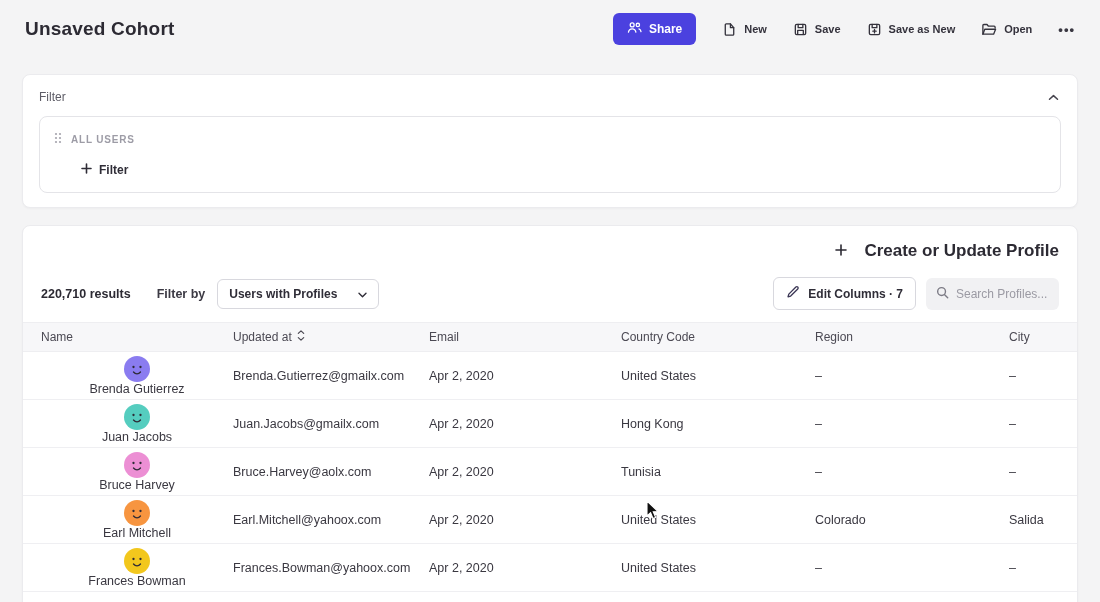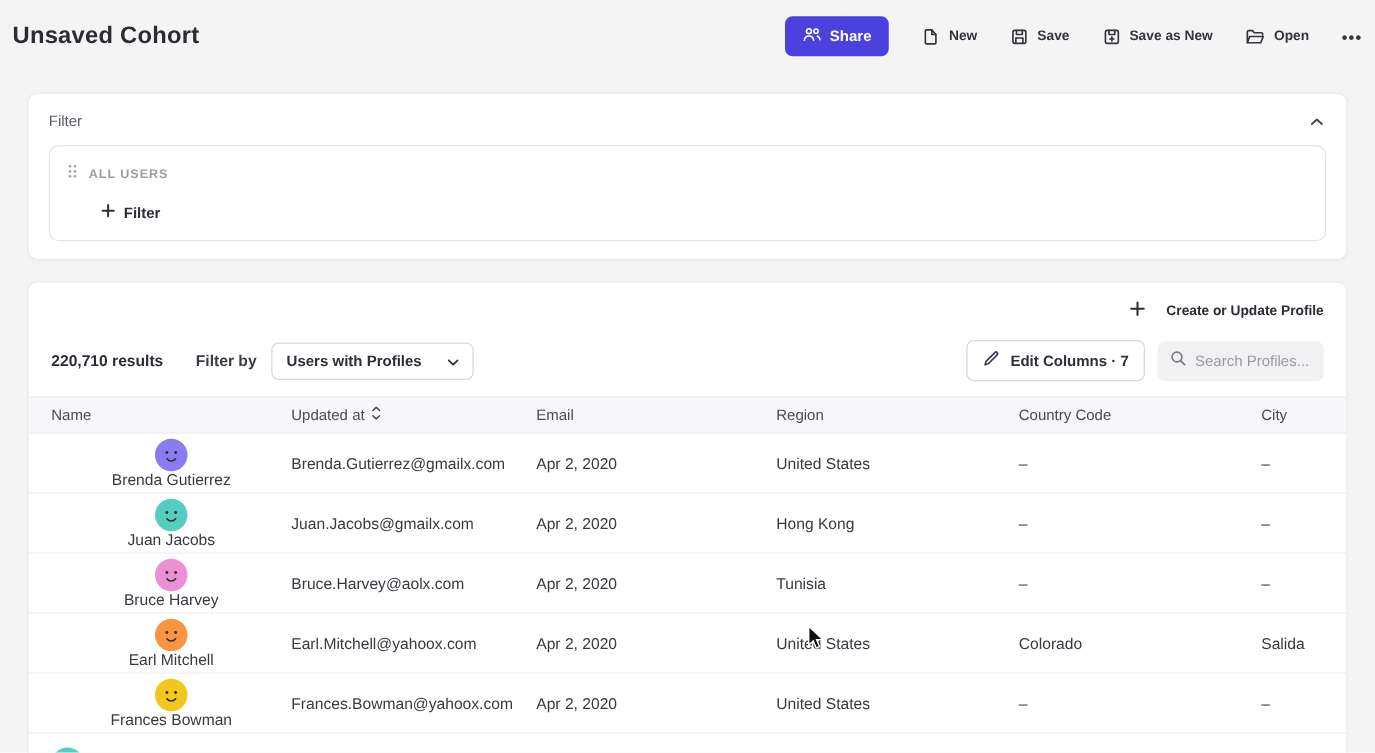--- a/index.html
+++ b/index.html
@@ -6,21 +6,21 @@
   html,body { width:1100px; height:602px; overflow:hidden; }
   body {
     font-family:"Liberation Sans", sans-serif;
     background:#f4f4f5;
     color:#32303a;
     position:relative;
   }
 
   
   .topbar {
-    height:58px; padding:0 10px;
+    height:58px; padding:0 25px;
     display:flex; align-items:center; justify-content:space-between;
   }
   .page-title { font-size:19px; font-weight:700; color:#2c2a33; letter-spacing:.2px; }
   .toolbar { display:flex; align-items:center; gap:26px; }
   .tb-btn {
     display:flex; align-items:center; gap:7px;
     font-size:11px; font-weight:600; color:#34323c;
     background:none; border:none; cursor:pointer; padding:0;
     font-family:inherit;
   }
@@ -58,21 +58,21 @@
     background:none; border:none; cursor:pointer;
     font-size:12px; font-weight:700; color:#2f2d37; font-family:inherit;
   }
 
   
   .results-card { margin-top:17px; height:400px; }
   .create-row { display:flex; justify-content:flex-end; padding:15px 18px 4px; }
   .create-btn {
     display:flex; align-items:center; gap:17px;
     background:none; border:none; cursor:pointer;
-    font-size:11px; font-weight:700; color:#2c2a33; font-family:inherit;
+    font-size:17px; font-weight:700; color:#2c2a33; font-family:inherit;
   }
   .results-row {
     display:flex; align-items:center; padding:12px 18px 12px;
   }
   .results-count { font-size:12.5px; font-weight:700; color:#2c2a33; }
   .filter-by-label { font-size:12.5px; font-weight:600; color:#3c3a44; margin-left:26px; }
   .dropdown-btn {
     margin-left:12px;
     display:flex; align-items:center; gap:21px;
     background:#fff; border:1px solid #d8d8de; border-radius:6px;
@@ -282,24 +282,24 @@
         <svg width="8" height="11" viewBox="0 0 8 11" fill="none" stroke="#4b4953" stroke-width="1.2" stroke-linecap="round" stroke-linejoin="round">
           <path d="M1.3 3.4 4 .9l2.7 2.5"></path>
             <path d="M1.3 7.6 4 10.1 6.7 7.6"></path>
         </svg>
       </span>
     </div>
     <div class="th">
         <span>Email</span>
       </div>
     <div class="th">
+        <span>Country Code</span>
+      </div>
+    <div class="th">
         <span>Region</span>
-      </div>
-    <div class="th">
-        <span>Country Code</span>
       </div>
     <div class="th">
         <span>City</span>
       </div>
   </div>
 
   <div id="table-body">
   <div class="tbl-row">
     <div class="name-cell">
       <span class="avatar" style="background: rgb(138, 124, 240);">

